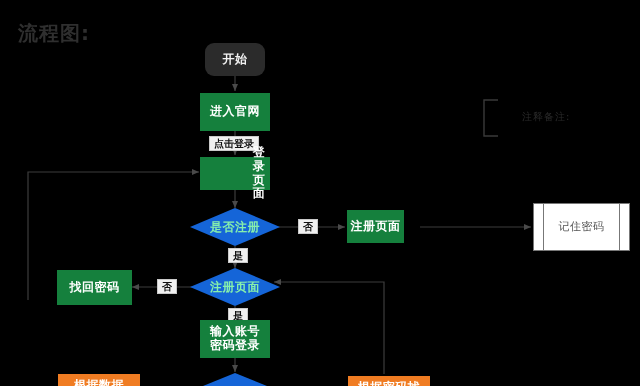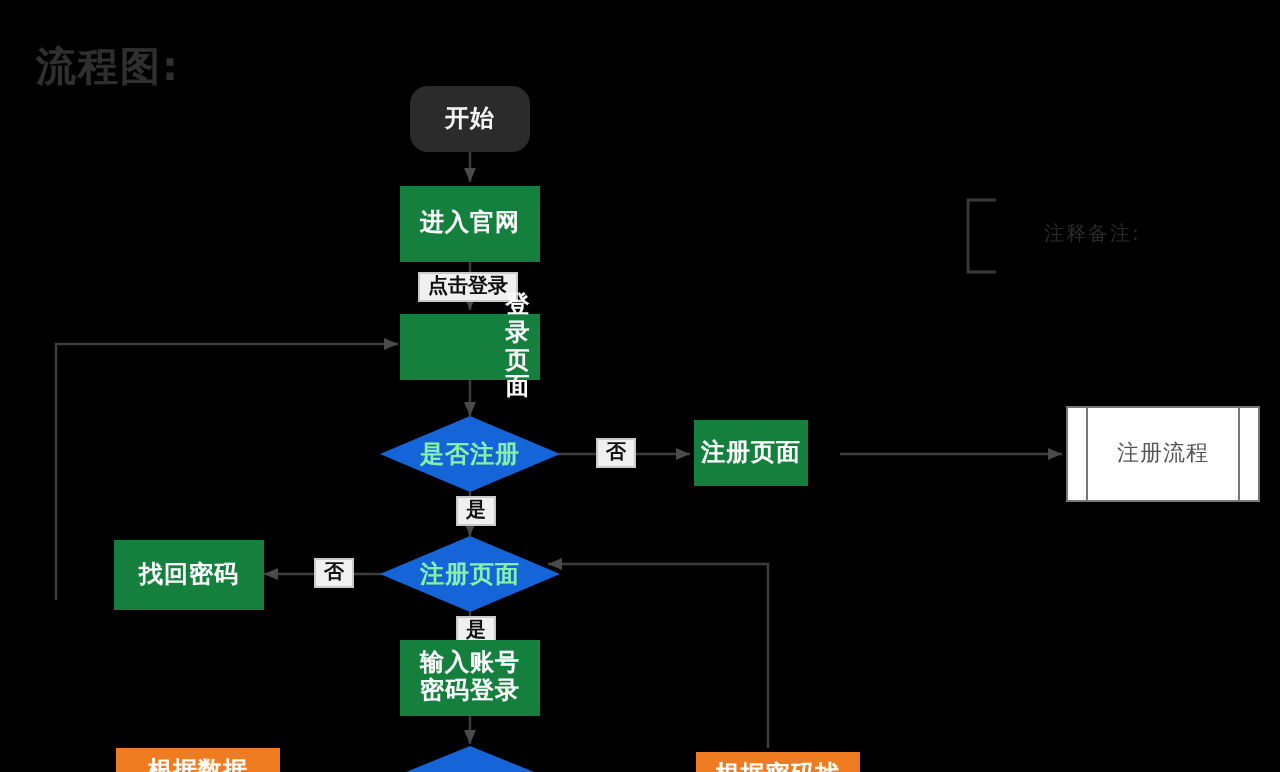--- a/index.html
+++ b/index.html
@@ -101,21 +101,21 @@
   <span>是</span>
 </div>
 
 <div class="node n-green" style="left:347px;top:210px;width:57px;height:33px;">
   <span>注册页面</span>
 </div>
 
 <div class="node n-proc" style="left:533px;top:203px;width:97px;height:48px;position:absolute;">
   <span class="bar l"></span>
   <span class="bar r"></span>
-  <span>注册流程</span>
+  <span>记住密码</span>
 </div>
 
 <div class="n-diamond" style="left:190px;top:268px;width:90px;height:38px;">
   <svg width="90" height="38" viewBox="0 0 90 38" style="position:absolute;left:0;top:0;">
     <polygon points="45,0 90,19 45,38 0,19" fill="#1565d8"></polygon>
   </svg>
   <span class="dtxt">注册页面</span>
 </div>
 
 <div class="edge-label" style="left:157px;top:279px;">

